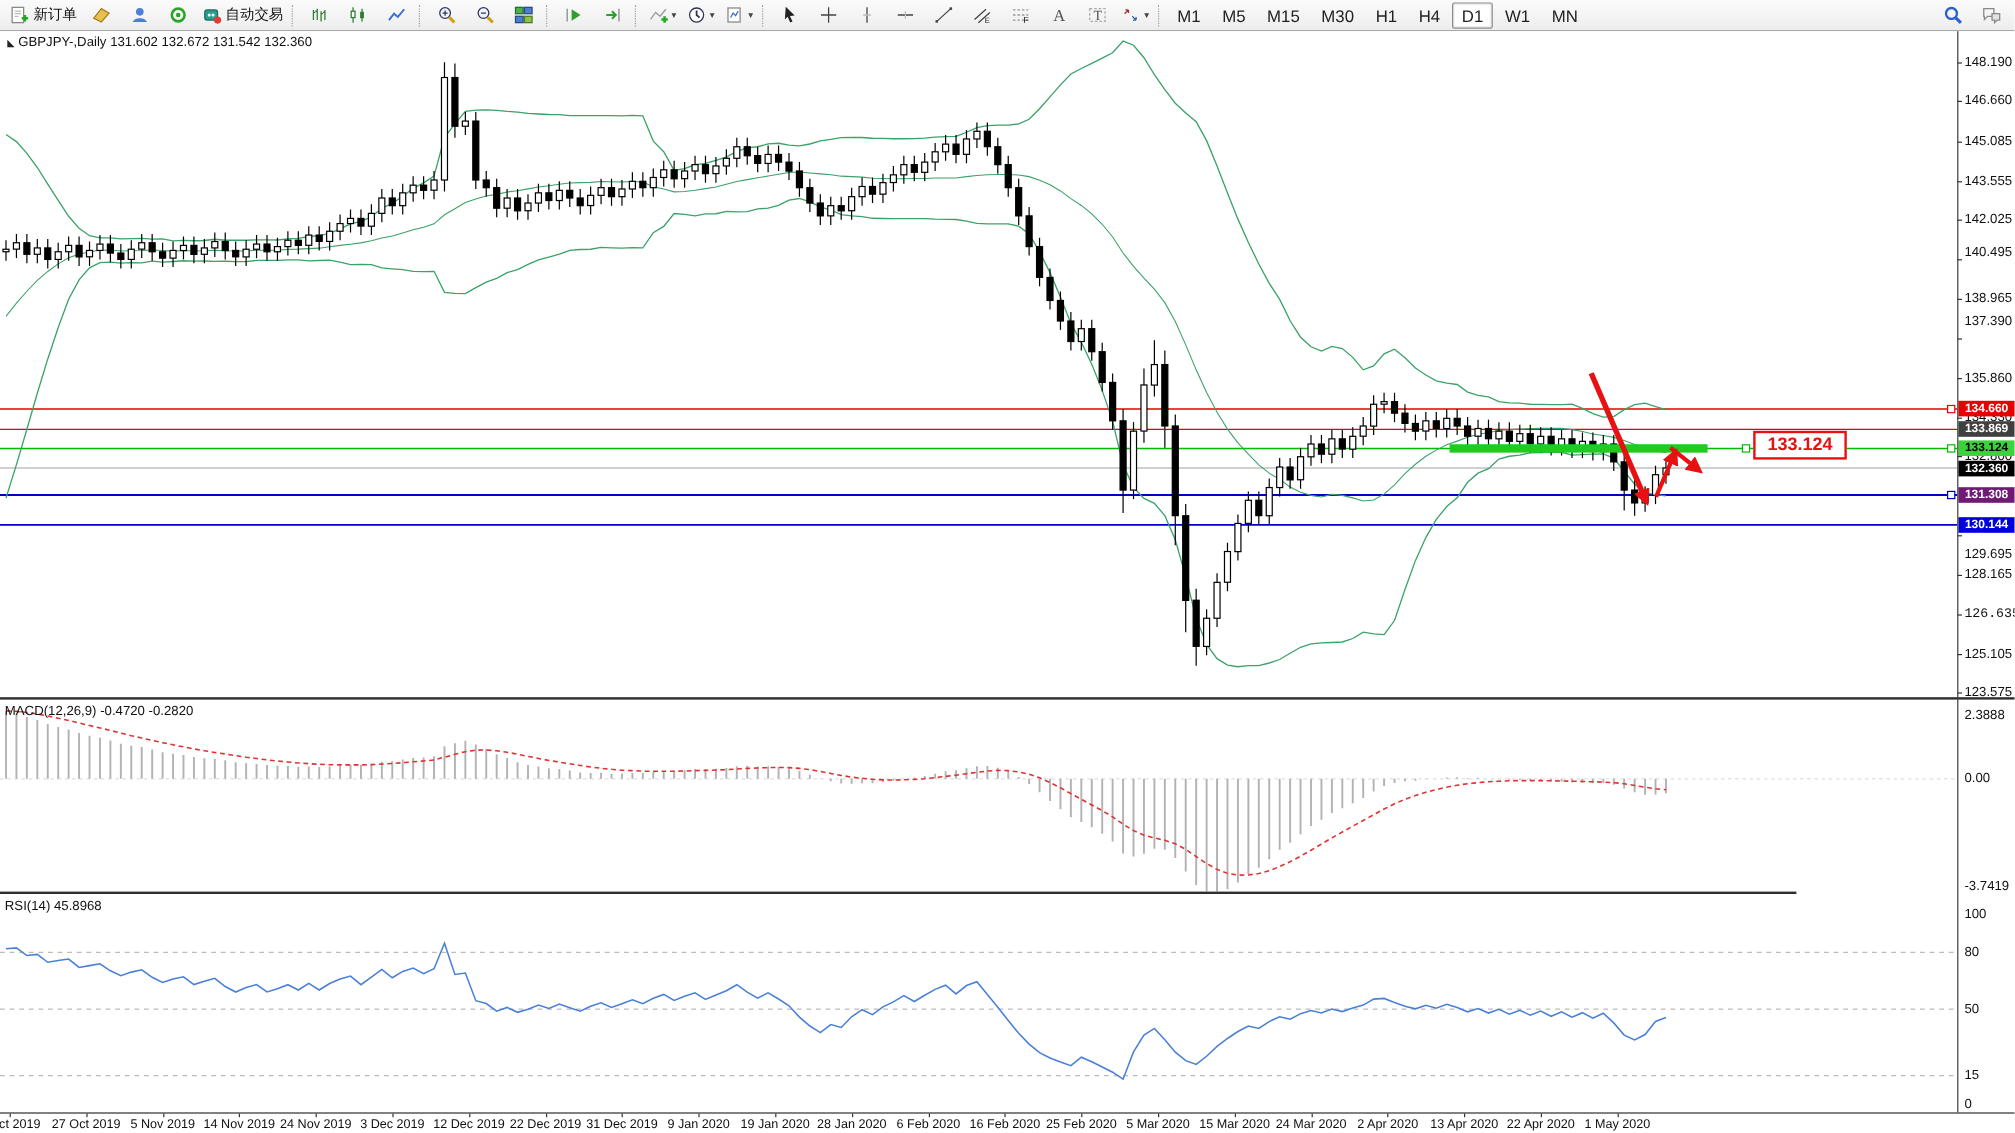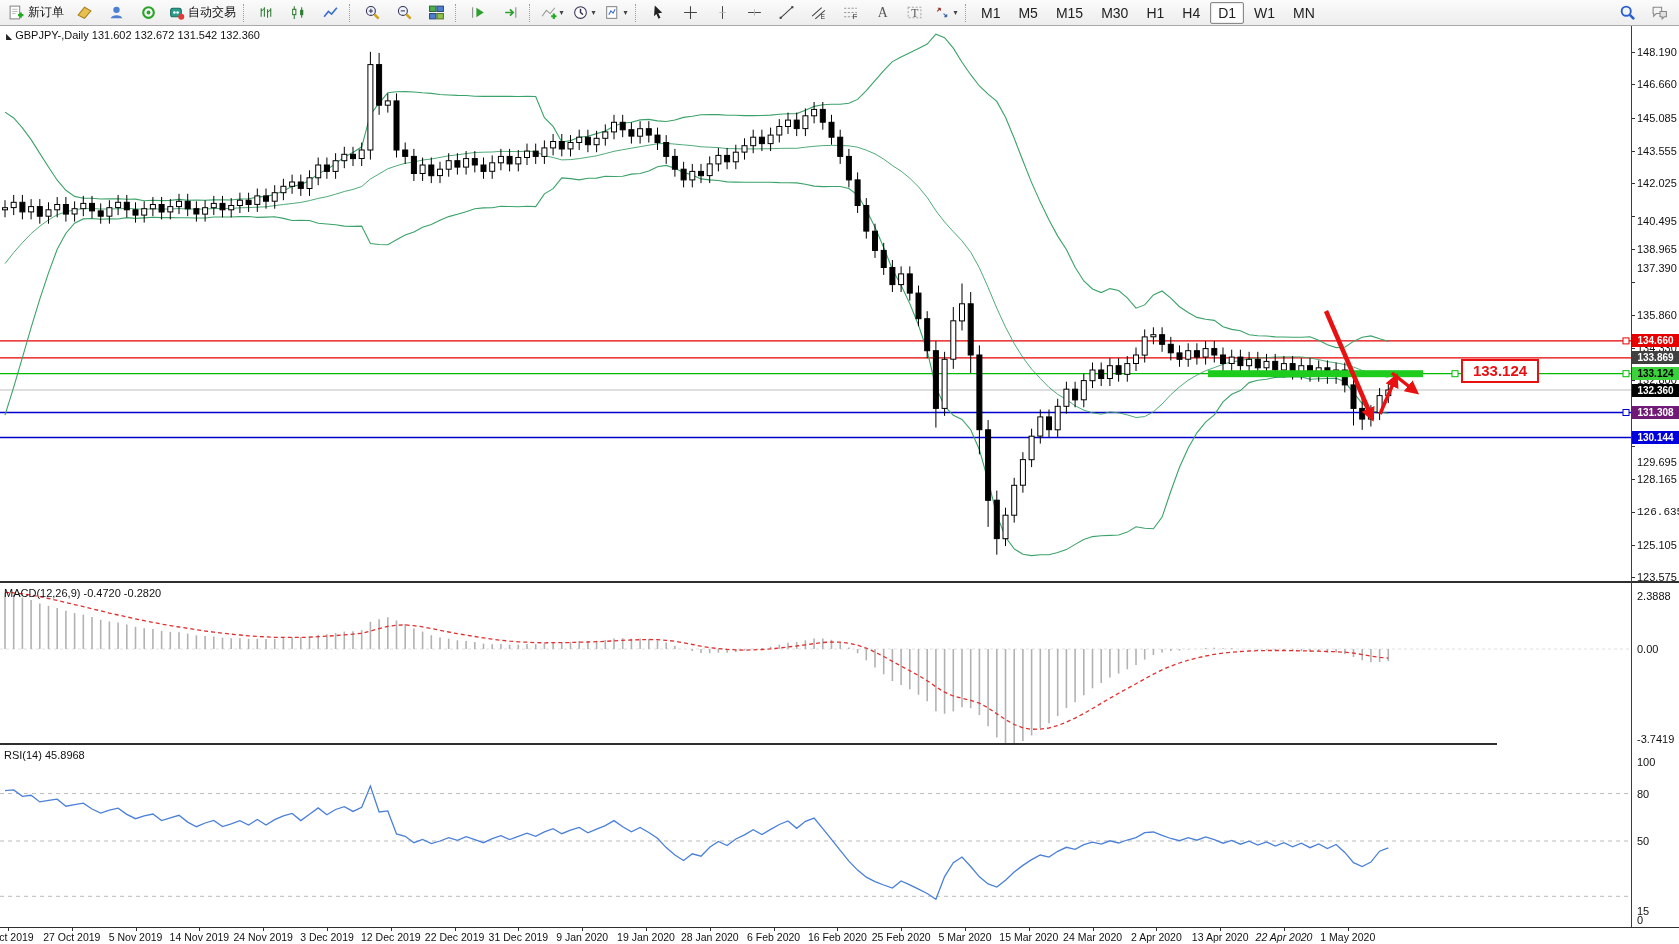--- a/index.html
+++ b/index.html
@@ -618,21 +618,21 @@
       <div class="plabel" style="top: 19.5px;">148.190</div>
       <div class="ptick" style="top: 58.2px;"></div>
       <div class="plabel" style="top: 52.2px;">146.660</div>
       <div class="ptick" style="top: 91.8px;"></div>
       <div class="plabel" style="top: 85.8px;">145.085</div>
       <div class="ptick" style="top: 124.5px;"></div>
       <div class="plabel" style="top: 118.5px;">143.555</div>
       <div class="ptick" style="top: 157.1px;"></div>
       <div class="plabel" style="top: 151.1px;">142.025</div>
       <div class="ptick" style="top: 189.8px;"></div>
-      <div class="plabel" style="top: 189px;">140.495</div>
+      <div class="plabel" style="top: 178px;">140.495</div>
       <div class="ptick" style="top: 222.5px;"></div>
       <div class="plabel" style="top: 216.5px;">138.965</div>
       <div class="ptick" style="top: 256.1px;"></div>
       <div class="plabel" style="top: 236px;">137.390</div>
       <div class="ptick" style="top: 288.8px;"></div>
       <div class="plabel" style="top: 282.8px;">135.860</div>
       <div class="ptick" style="top: 321.5px;"></div>
       <div class="plabel" style="top: 315.5px;">134.330</div>
       <div class="ptick" style="top: 354.1px;"></div>
       <div class="plabel" style="top: 348.1px;">132.800</div>
@@ -831,21 +831,21 @@
   <div class="indlabel"><span>RSI(14)</span> <span>45.8968</span></div>
   <svg id="svg-rsi" width="1631" height="182">
         <line x1="0" y1="48.6" x2="1631" y2="48.6" stroke="#bbb" stroke-dasharray="4 4"></line>
         <line x1="0" y1="96.0" x2="1631" y2="96.0" stroke="#bbb" stroke-dasharray="4 4"></line>
         <line x1="0" y1="151.3" x2="1631" y2="151.3" stroke="#bbb" stroke-dasharray="4 4"></line>
         <polyline points="5.0,45.6 13.7,44.9 22.4,51.3 31.1,50.3 39.8,56.9 48.5,55.4 57.2,54.2 65.9,61.2 74.6,59.7 83.3,58.2 92.0,64.0 100.7,68.1 109.4,65.1 118.1,63.2 126.8,69.4 135.5,73.7 144.2,70.8 152.9,69.0 161.6,75.5 170.3,72.8 179.0,70.3 187.7,77.1 196.4,81.7 205.1,78.0 213.8,75.5 222.5,81.6 231.2,78.9 239.9,75.6 248.6,80.0 257.3,74.5 266.0,80.0 274.7,74.6 283.4,70.8 292.1,68.4 300.8,75.6 309.5,69.3 318.2,62.9 326.9,69.8 335.6,64.5 344.3,61.7 353.0,66.4 361.7,62.3 370.4,41.0 379.1,67.0 387.8,65.9 396.5,88.9 405.2,91.3 413.9,97.7 422.6,94.5 431.3,98.6 440.0,96.0 448.7,92.6 457.4,95.4 466.1,91.7 474.8,94.7 483.5,97.7 492.2,93.6 500.9,90.6 509.6,94.6 518.3,91.4 527.0,88.1 535.7,91.4 544.4,86.9 553.1,83.7 561.8,88.7 570.5,85.2 579.2,82.4 587.9,87.8 596.6,84.2 605.3,80.6 614.0,75.6 622.7,81.8 631.4,86.8 640.1,82.4 648.8,87.5 657.5,93.2 666.2,102.6 674.9,110.0 683.6,115.5 692.3,108.8 701.0,111.2 709.7,102.3 718.4,96.4 727.1,100.5 735.8,94.0 744.5,89.9 753.2,84.7 761.9,89.6 770.6,84.4 779.3,79.5 788.0,76.0 796.7,83.3 805.4,76.3 814.1,73.1 822.8,83.7 831.5,94.3 840.2,105.4 848.9,116.1 857.6,125.1 866.3,132.2 875.0,136.6 883.7,140.0 892.4,143.1 901.1,136.0 909.8,139.8 918.5,144.2 927.2,148.5 935.9,154.3 944.6,131.6 953.3,117.6 962.0,112.0 970.7,121.5 979.4,131.8 988.1,138.9 996.8,142.0 1005.5,135.2 1014.2,127.0 1022.9,120.4 1031.6,114.6 1040.3,110.0 1049.0,112.1 1057.7,106.3 1066.4,102.3 1075.1,104.4 1083.8,99.7 1092.5,97.1 1101.2,99.1 1109.9,95.8 1118.6,98.0 1127.3,95.0 1136.0,92.6 1144.7,87.6 1153.4,87.0 1162.1,90.4 1170.8,93.5 1179.5,95.7 1188.2,92.7 1196.9,95.2 1205.6,91.9 1214.3,94.6 1223.0,98.2 1231.7,95.4 1240.4,99.2 1249.1,96.1 1257.8,100.1 1266.5,96.9 1275.2,101.0 1283.9,97.6 1292.6,101.9 1301.3,98.2 1310.0,102.7 1318.7,98.9 1327.4,103.5 1336.1,99.4 1344.8,107.4 1353.5,117.6 1362.2,121.6 1370.9,117.1 1379.6,106.2 1388.3,102.9" fill="none" stroke="#4a80d8" stroke-width="1.3"></polyline>
       </svg>
 <div class="plabel" style="top: 11px;">100</div>
       <div class="plabel" style="top: 42.6px;">80</div>
       <div class="plabel" style="top: 90px;">50</div>
-      <div class="plabel" style="top: 145.3px; margin-top: 15px;">15</div>
+      <div class="plabel" style="top: 145.3px;">15</div>
       <div class="plabel" style="top: 169px;">0</div>
     </div>
 
 <div id="axis-dates">
       <div class="dtick" style="left: 8px;"></div>
       <div class="dlabel" style="left: 8px;">7 Oct 2019</div>
       <div class="dtick" style="left: 71.8px;"></div>
       <div class="dlabel" style="left: 71.8px;">27 Oct 2019</div>
       <div class="dtick" style="left: 135.6px;"></div>
       <div class="dlabel" style="left: 135.6px;">5 Nov 2019</div>
@@ -877,19 +877,19 @@
       <div class="dlabel" style="left: 965px;">5 Mar 2020</div>
       <div class="dtick" style="left: 1028.8px;"></div>
       <div class="dlabel" style="left: 1028.8px;">15 Mar 2020</div>
       <div class="dtick" style="left: 1092.6px;"></div>
       <div class="dlabel" style="left: 1092.6px;">24 Mar 2020</div>
       <div class="dtick" style="left: 1156.4px;"></div>
       <div class="dlabel" style="left: 1156.4px;">2 Apr 2020</div>
       <div class="dtick" style="left: 1220.2px;"></div>
       <div class="dlabel" style="left: 1220.2px;">13 Apr 2020</div>
       <div class="dtick" style="left: 1284px;"></div>
-      <div class="dlabel" style="left: 1284px; font-style: italic;">22 Apr 2020</div>
+      <div class="dlabel" style="left: 1284px;">22 Apr 2020</div>
       <div class="dtick" style="left: 1347.8px;"></div>
       <div class="dlabel" style="left: 1347.8px;">1 May 2020</div>
     </div>
 <div id="vaxis-line"></div>
 
 </div>
 
 </body></html>

